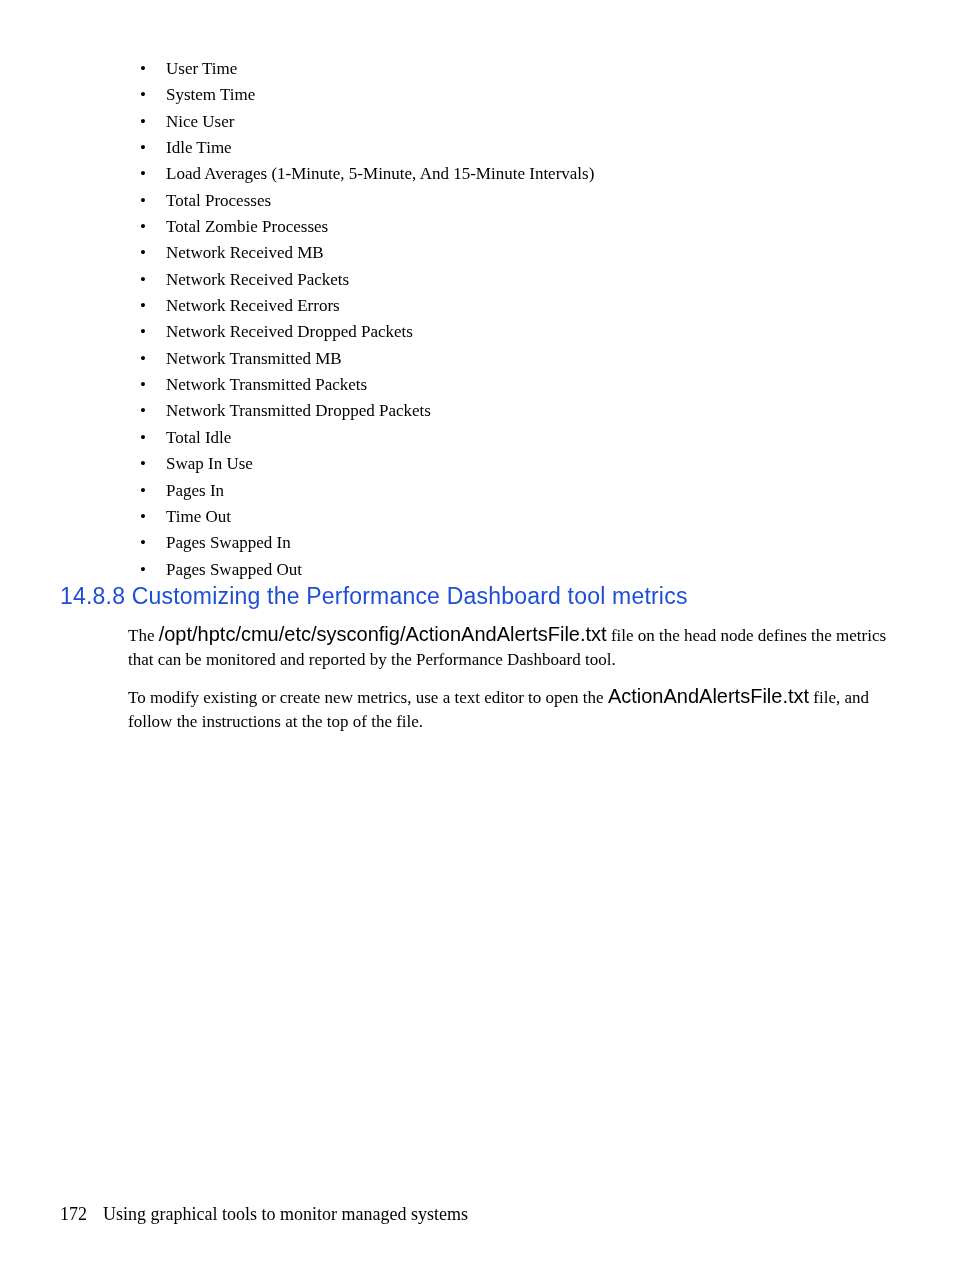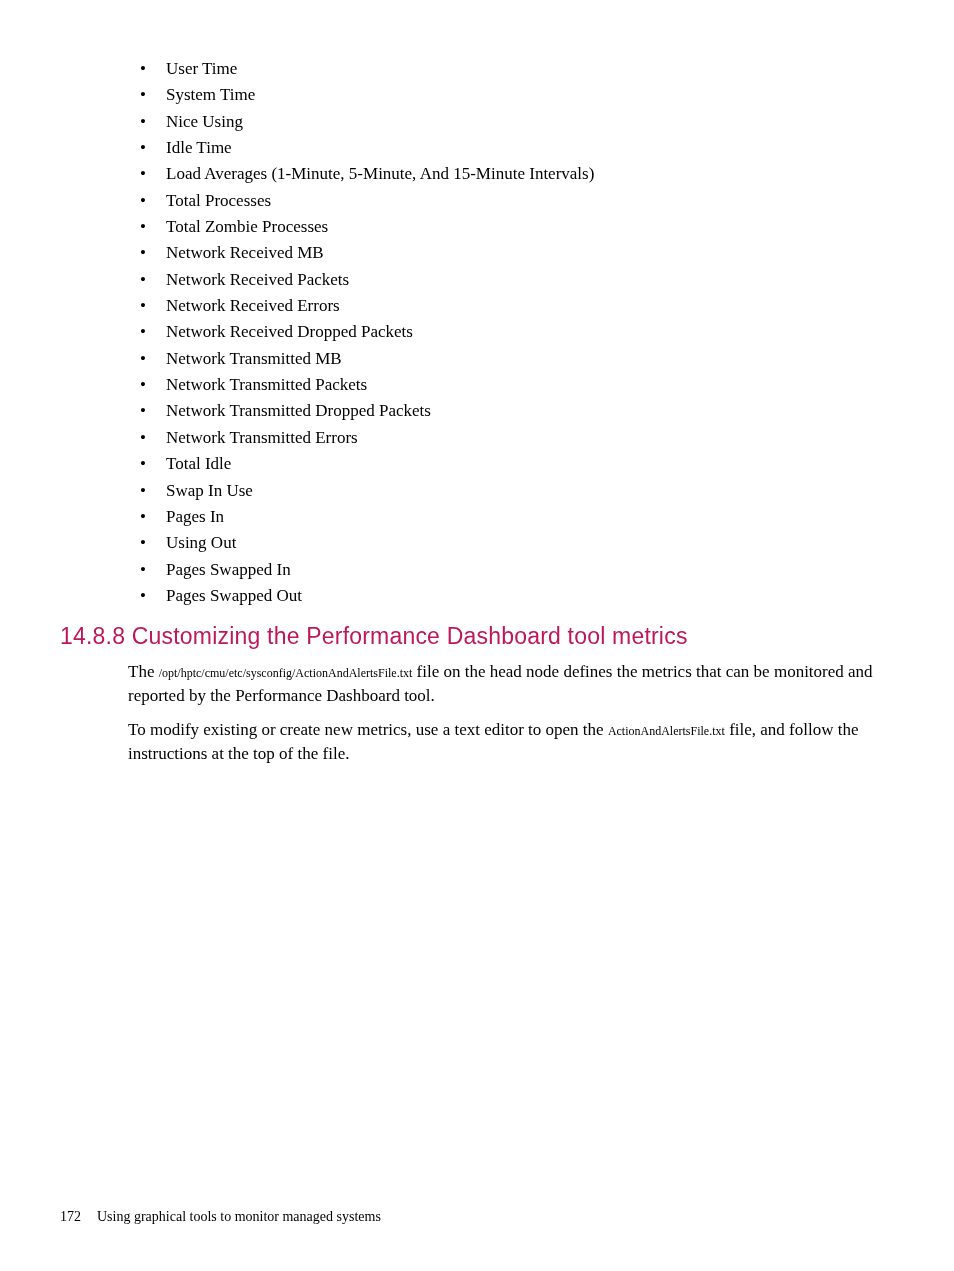--- a/index.html
+++ b/index.html
@@ -36,71 +36,70 @@
       position: absolute;
       left: 12px;
       top: 0;
       font-size: 17px;
       color: #000;
     }
     h2.section-heading {
       font-family: Arial, Helvetica, sans-serif;
       font-weight: normal;
       font-size: 23px;
-      color: #be185d;
-      margin-top: 14px;
+      color: #1d4ed8;
+      margin-top: 0;
       margin-bottom: 10px;
       margin-left: -68px;
       letter-spacing: 0.2px;
     }
     .body-text {
       font-size: 17px;
       line-height: 1.4;
       margin-bottom: 10px;
     }
     .mono {
-      font-family: Liberation Serif, serif;
-      font-size: 12px;
+      font-family: Liberation Sans, sans-serif;
+      font-size: 20px;
     }
     .footer {
       position: absolute;
       bottom: 46px;
       left: 60px;
-      font-size: 14px;
+      font-size: 18px;
       font-family: Georgia, 'Times New Roman', serif;
     }
     .page-num {
       margin-right: 16px;
     }
   </style>
 </head>
 <body>
 
 <div class="content-wrapper">
 
   <ul class="metrics-list">
     <li>User Time</li>
     <li>System Time</li>
-    <li>Nice Using</li>
+    <li>Nice User</li>
     <li>Idle Time</li>
     <li>Load Averages (1-Minute, 5-Minute, And 15-Minute Intervals)</li>
     <li>Total Processes</li>
     <li>Total Zombie Processes</li>
     <li>Network Received MB</li>
     <li>Network Received Packets</li>
     <li>Network Received Errors</li>
     <li>Network Received Dropped Packets</li>
     <li>Network Transmitted MB</li>
     <li>Network Transmitted Packets</li>
     <li>Network Transmitted Dropped Packets</li>
-    <li>Network Transmitted Errors</li>
     <li>Total Idle</li>
     <li>Swap In Use</li>
     <li>Pages In</li>
-    <li>Using Out</li>
+    <li>Time Out</li>
     <li>Pages Swapped In</li>
     <li>Pages Swapped Out</li>
   </ul>
 
   <h2 class="section-heading">14.8.8 Customizing the Performance Dashboard tool metrics</h2>
 
   <p class="body-text">
     <span>The </span><span class="mono">/opt/hptc/cmu/etc/sysconfig/ActionAndAlertsFile.txt</span><span> file on the head node defines the metrics that can be monitored and reported by the Performance Dashboard tool.</span>
   </p>
 

